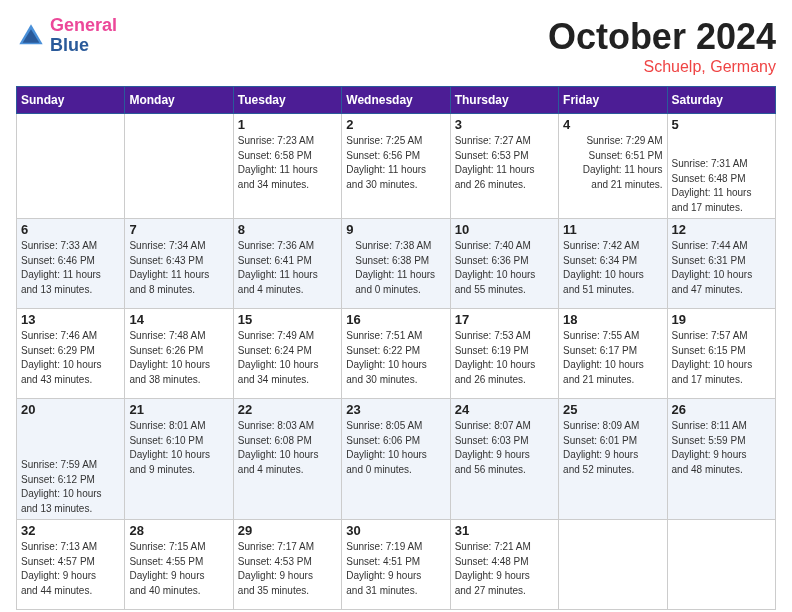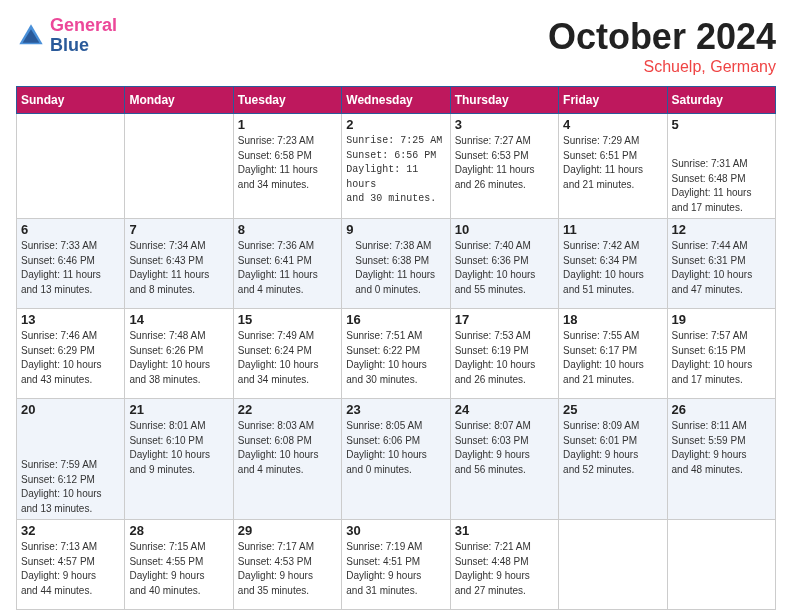--- a/index.html
+++ b/index.html
@@ -44,21 +44,21 @@
     .location {
       font-size: 16px;
       color: #ef4444;
     }
     table {
       width: 100%;
       border-collapse: collapse;
       font-size: 11px;
     }
     thead tr th {
-      background: #be185d;
+      background: #4c1d95;
       color: #fff;
       padding: 6px 4px;
       text-align: left;
       font-size: 12px;
       font-weight: bold;
       border: 1px solid #2a5a9a;
     }
     tbody tr td {
       border: 1px solid #ccc;
       vertical-align: top;
@@ -125,35 +125,35 @@
         <td class="empty"></td>
         <td>
           <span class="day-num">1</span>
           <div class="day-info" style="white-space: pre-line;">Sunrise: 7:23 AM
 Sunset: 6:58 PM
 Daylight: 11 hours
 and 34 minutes.</div>
         </td>
         <td>
           <span class="day-num">2</span>
-          <div class="day-info" style="white-space: pre-line; font-family: Liberation Mono, monospace;">Sunrise: 7:25 AM
+          <div class="day-info" style="white-space: pre-line;">Sunrise: 7:25 AM
 Sunset: 6:56 PM
 Daylight: 11 hours
 and 30 minutes.</div>
         </td>
         <td>
           <span class="day-num">3</span>
           <div class="day-info" style="white-space: pre-line;">Sunrise: 7:27 AM
 Sunset: 6:53 PM
 Daylight: 11 hours
 and 26 minutes.</div>
         </td>
         <td>
           <span class="day-num">4</span>
-          <div class="day-info" style="white-space: pre-line;">Sunrise: 7:29 AM
+          <div class="day-info" style="white-space: pre-line; text-align: right;">Sunrise: 7:29 AM
 Sunset: 6:51 PM
 Daylight: 11 hours
 and 21 minutes.</div>
         </td>
         <td>
           <span class="day-num">5</span>
           <div class="day-info" style="white-space: pre-line; margin-top: 25px;">Sunrise: 7:31 AM
 Sunset: 6:48 PM
 Daylight: 11 hours
 and 17 minutes.</div>

